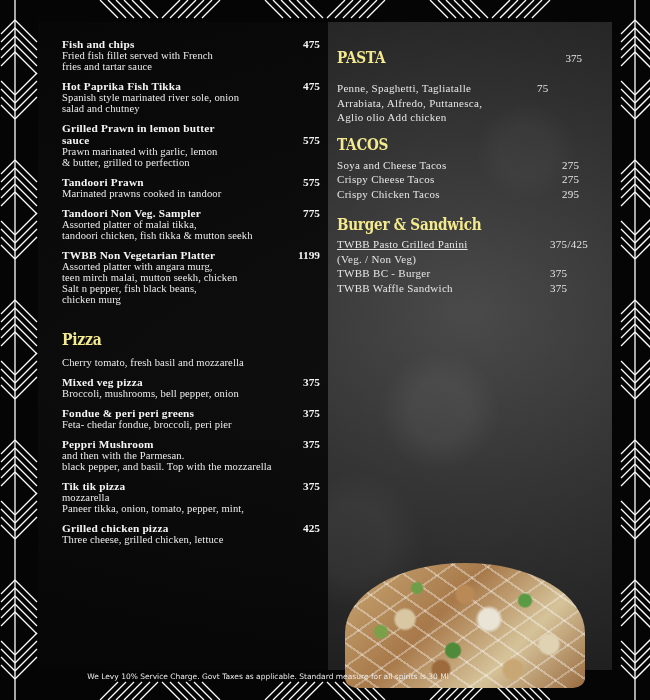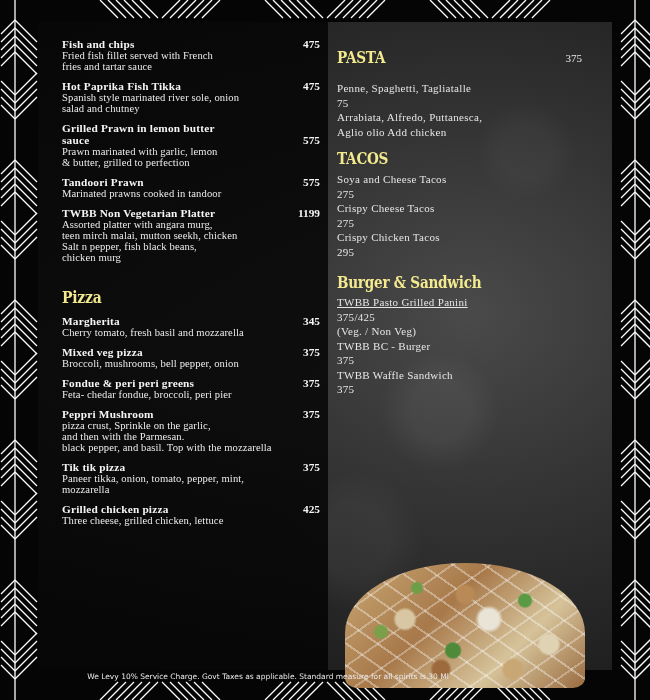--- a/index.html
+++ b/index.html
@@ -42,21 +42,21 @@
     .section-title {
       font-family: "DejaVu Sans", "Liberation Sans", sans-serif; font-weight: bold;
       color: #f3e98f; letter-spacing: -0.3px;
     }
     .pizza-title { font-size: 17px; margin: 24px 0 8px 0; font-family: "DejaVu Serif", serif; transform: scaleX(0.82); transform-origin: left; }
 
     .r-title { font-size: 16px; font-family: "DejaVu Serif", serif; transform: scaleX(0.85); transform-origin: left; }
     .r-head { display: flex; justify-content: space-between; align-items: center; }
     .r-head .price { font-size: 11px; color: #e8e8e8; margin-right: 20px; }
     .r-lines { font-size: 11px; line-height: 14.5px; color: #e6e6e6; letter-spacing: 0.3px; }
-    .r-line { display: flex; flex-direction: column; }
+    .r-line { display: flex; }
     .r-line .nm { width: 213px; }
     .r-line .pr { }
 
     .pizza-photo {
       position: absolute; left: 345px; top: 563px; width: 240px; height: 125px;
       border-radius: 120px 120px 12px 12px / 70px 70px 10px 10px;
       overflow: hidden;
       background:
         radial-gradient(circle at 15% 55%, #7aa04a 0 6px, transparent 8px),
         radial-gradient(circle at 45% 70%, #4e8a3a 0 7px, transparent 9px),
@@ -380,36 +380,40 @@
       </div>
       <div class="item">
         <div class="item-row">
           <div class="item-name">Tandoori Prawn</div>
           <div class="item-price">575</div>
         </div>
         <div class="item-desc">Marinated prawns cooked in tandoor</div>
       </div>
       <div class="item">
         <div class="item-row">
+          <div class="item-name">Tandoori Non Veg. Sampler</div>
+          <div class="item-price">775</div>
+        </div>
+        <div class="item-desc">Assorted platter of malai tikka,</div>
+        <div class="item-desc">tandoori chicken, fish tikka &amp; mutton seekh</div>
+      </div>
+      <div class="item">
+        <div class="item-row">
           <div class="item-name">TWBB Non Vegetarian Platter</div>
           <div class="item-price">1199</div>
         </div>
         <div class="item-desc">Assorted platter with angara murg,</div>
         <div class="item-desc">teen mirch malai, mutton seekh, chicken</div>
         <div class="item-desc">Salt n pepper, fish black beans,</div>
         <div class="item-desc">chicken murg</div>
       </div>
     </div>
   <div class="section-title pizza-title">Pizza</div>
   <div id="pizzas">
       <div class="item">
-        <div class="item-row">
-          <div class="item-name">Margherita</div>
-          <div class="item-price">345</div>
-        </div>
         <div class="item-desc">Cherry tomato, fresh basil and mozzarella</div>
       </div>
       <div class="item">
         <div class="item-row">
           <div class="item-name">Mixed veg pizza</div>
           <div class="item-price">375</div>
         </div>
         <div class="item-desc">Broccoli, mushrooms, bell pepper, onion</div>
       </div>
       <div class="item">
@@ -417,31 +421,30 @@
           <div class="item-name">Fondue &amp; peri peri greens</div>
           <div class="item-price">375</div>
         </div>
         <div class="item-desc">Feta- chedar fondue, broccoli, peri pier</div>
       </div>
       <div class="item">
         <div class="item-row">
           <div class="item-name">Peppri Mushroom</div>
           <div class="item-price">375</div>
         </div>
-        <div class="item-desc">pizza crust, Sprinkle on the garlic,</div>
         <div class="item-desc">and then with the Parmesan.</div>
         <div class="item-desc">black pepper, and basil. Top with the mozzarella</div>
       </div>
       <div class="item">
         <div class="item-row">
           <div class="item-name">Tik tik pizza</div>
           <div class="item-price">375</div>
         </div>
+        <div class="item-desc">mozzarella</div>
         <div class="item-desc">Paneer tikka, onion, tomato, pepper, mint,</div>
-        <div class="item-desc">mozzarella</div>
       </div>
       <div class="item">
         <div class="item-row">
           <div class="item-name">Grilled chicken pizza</div>
           <div class="item-price">425</div>
         </div>
         <div class="item-desc">Three cheese, grilled chicken, lettuce</div>
       </div>
     </div>
 </div>

